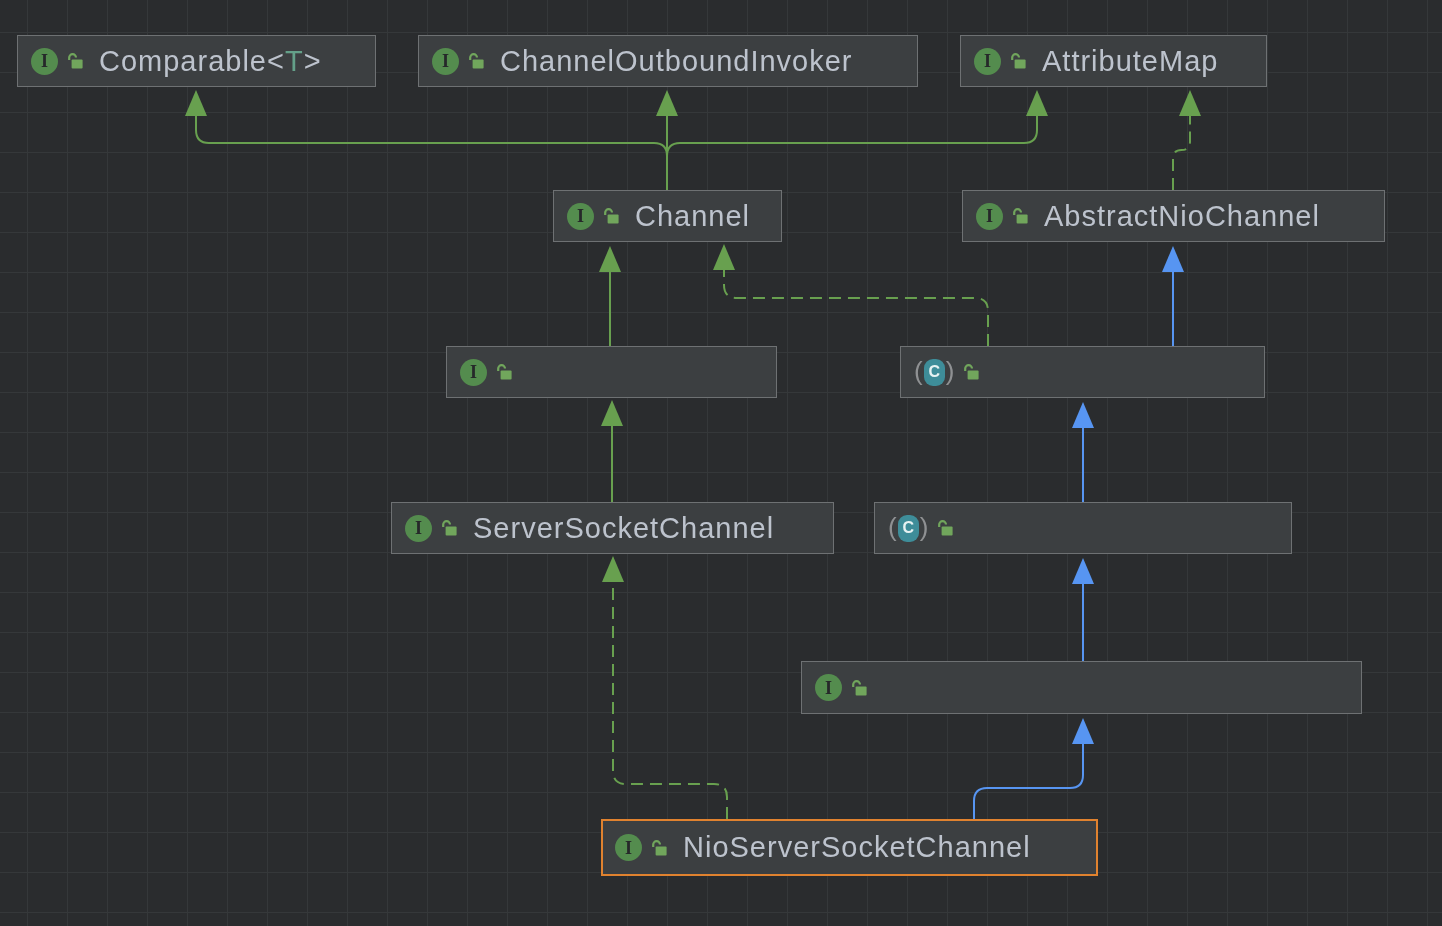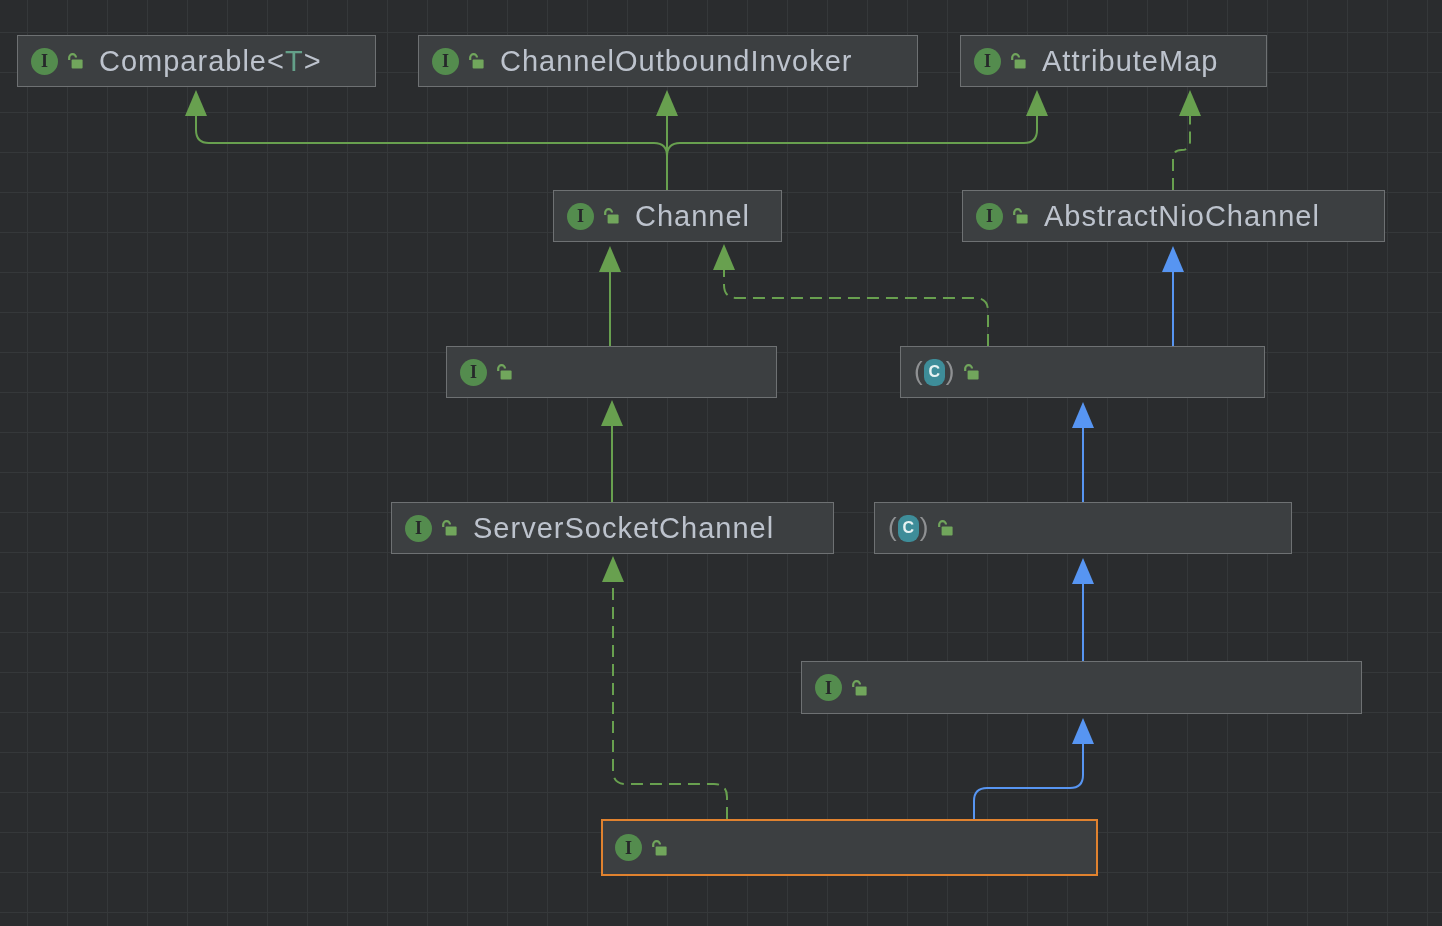--- a/index.html
+++ b/index.html
@@ -195,15 +195,16 @@
         <rect x="5.6" y="7.6" width="11" height="9" rx="1" fill="#71a65c"></rect>
       </svg>
   </div>
 
   <div class="node selected" style="left: 601px; top: 819px; width: 497px; height: 57px;">
     <span class="iface-icon">I</span>
     <svg class="lock-icon" width="18" height="18" viewBox="0 0 18 18">
         <path d="M3.2 8 V5.6 A3.4 3.4 0 0 1 10 5.6" fill="none" stroke="#71a65c" stroke-width="2.2"></path>
         <rect x="5.6" y="7.6" width="11" height="9" rx="1" fill="#71a65c"></rect>
       </svg>
+    <span class="node-label">NioServerSocketChannel</span>
   </div>
 
 </div>
 
 </body></html>

